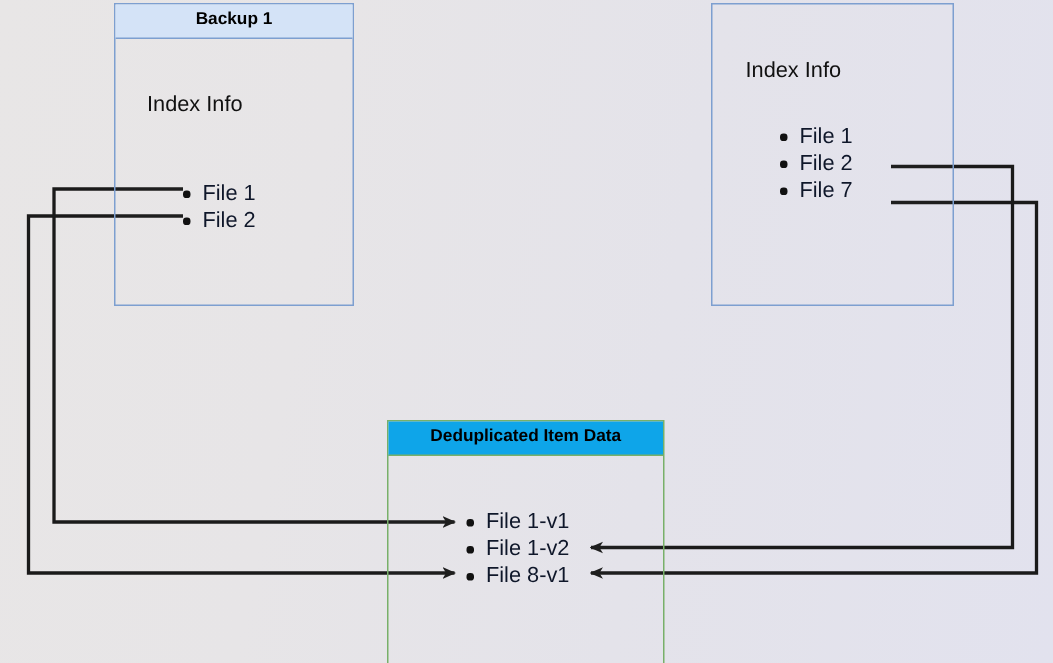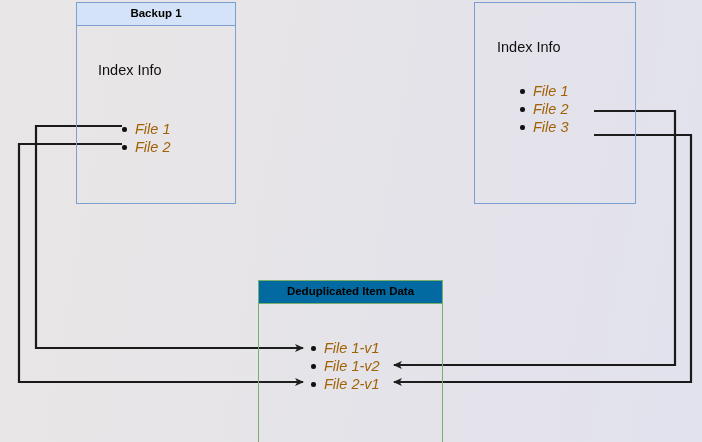--- a/index.html
+++ b/index.html
@@ -34,21 +34,21 @@
     color: #000000;
     border-bottom: 1.5px solid #7d9fd0;
   }
   .blue .box-title {
     background: #d4e3f7;
   }
   .green {
     border-color: #78b069;
   }
   .green .box-title {
-    background: #0369a1;
+    background: #0ea5e9;
     border-bottom-color: #78b069;
   }
   .box-body {
     position: relative;
     width: 100%;
     height: calc(100% - 23px);
   }
   .index-label {
     position: absolute;
     font-size: 14.5px;
@@ -59,24 +59,23 @@
   .file-list {
     position: absolute;
     margin: 0;
     padding: 0;
     list-style: none;
   }
   .file-list li {
     position: relative;
     font-size: 14.5px;
     line-height: 18px;
-    color: #a16207;
+    color: #0f172a;
     padding-left: 15px;
     white-space: nowrap;
-    font-style: italic;
   }
   .file-list li::before {
     content: "";
     position: absolute;
     left: 2px;
     top: 7px;
     width: 4.5px;
     height: 4.5px;
     border-radius: 50%;
     background: #111111;
@@ -124,29 +123,29 @@
       </ul>
     </div>
   </div>
 
   <div class="box blue" style="left:474px; top:2px; width:162px; height:202px;">
     <div class="box-body">
       <div class="index-label" style="left:22px; top:36px;">Index Info</div>
       <ul class="file-list" style="left:43px; top:79px;">
         <li>File 1</li>
         <li>File 2</li>
-        <li>File 3</li>
+        <li>File 7</li>
       </ul>
     </div>
   </div>
 
   <div class="box green" style="left:258px; top:280px; width:185px; height:166px;">
     <div class="box-title">Deduplicated Item Data</div>
     <div class="box-body">
       <ul class="file-list" style="left:50px; top:35px;">
         <li>File 1-v1</li>
         <li>File 1-v2</li>
-        <li>File 2-v1</li>
+        <li>File 8-v1</li>
       </ul>
     </div>
   </div>
 
 </div>
 
 </body></html>

